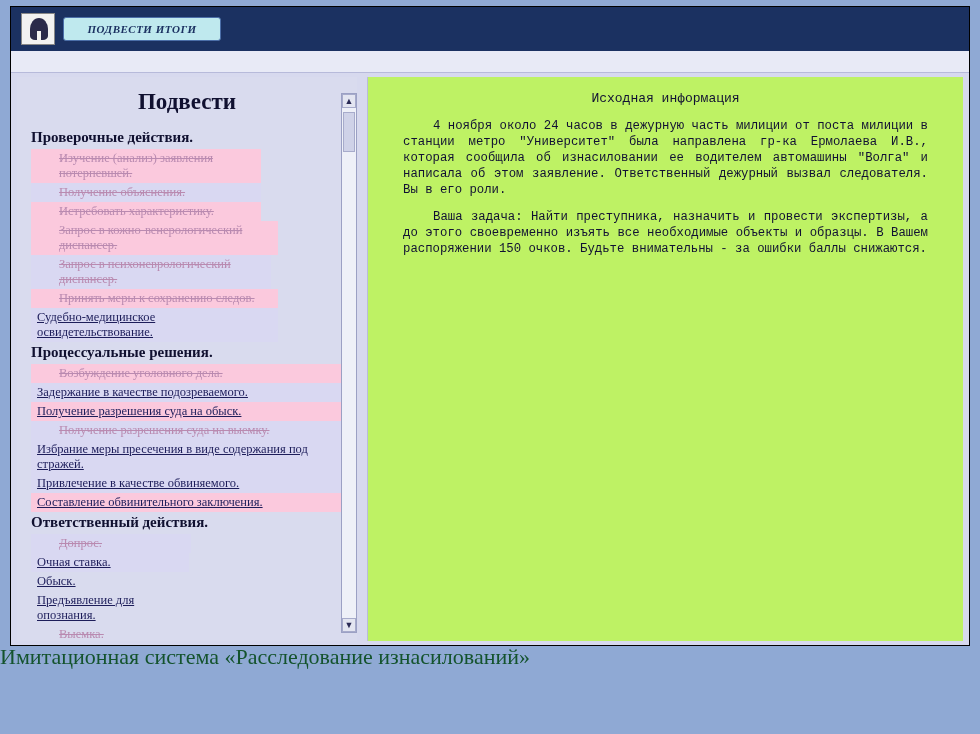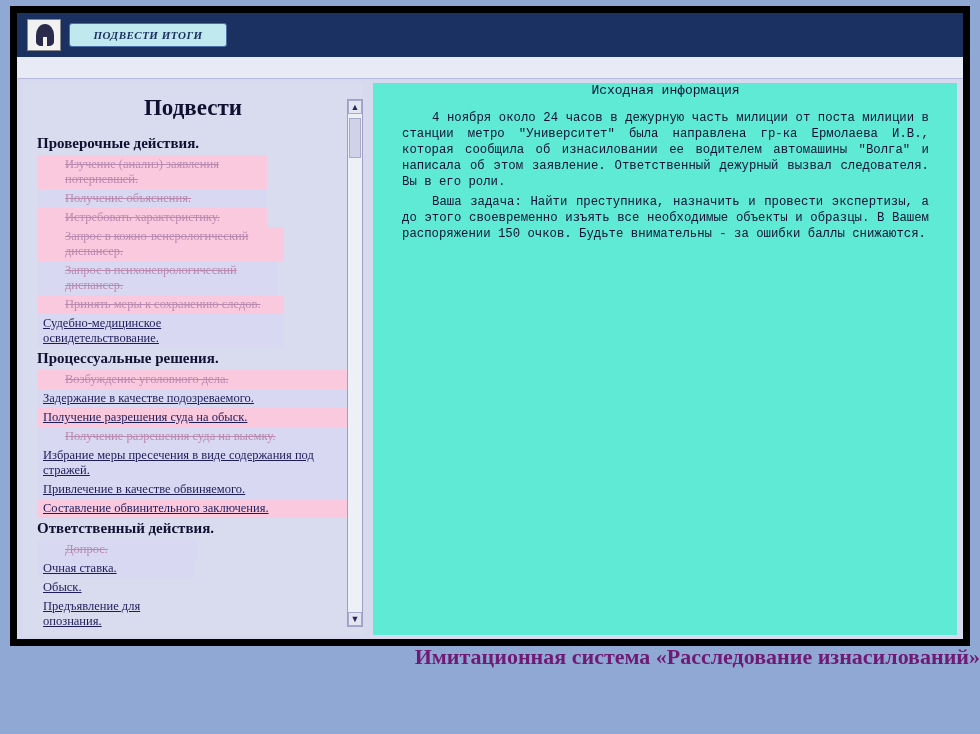--- a/index.html
+++ b/index.html
@@ -13,21 +13,21 @@
     font-family: "Liberation Serif", serif;
     overflow: hidden;
   }
   #app {
     position: absolute;
     left: 10px;
     top: 6px;
     width: 960px;
     height: 640px;
     background: #d7d9ee;
-    border: 7px solid #000000;
+    border: 1px solid #000000;
     box-sizing: border-box;
   }
   
   .topbar {
     position: absolute;
     left: 0; top: 0;
     width: 100%;
     height: 44px;
     background: #1b3161;
     box-sizing: border-box;
@@ -178,52 +178,52 @@
     background: #cfd2e8;
     border: 1px solid #a7abcb;
     box-sizing: border-box;
   }
   .right-pane {
     position: absolute;
     left: 356px;
     right: 6px;
     top: 4px;
     bottom: 4px;
-    background: #5eead4;
+    background: #bef264;
     border-left: 1px solid #b9bcd8;
     box-sizing: border-box;
-    padding: 0 24px 10px 24px;
+    padding: 14px 24px 10px 24px;
   }
   .info-title {
     text-align: center;
     font-family: "Liberation Mono", monospace;
     font-size: 13px;
     color: #111133;
     margin-bottom: 12px;
   }
   .info-body {
     font-family: "Liberation Mono", monospace;
     font-size: 12.3px;
     line-height: 16px;
     color: #111133;
     text-align: justify;
     white-space: pre-wrap;
     text-indent: 30px;
   }
-  .info-body p { margin: 4px; }
+  .info-body p { margin: 11px; }
   .caption {
     position: absolute;
     left: 0;
     top: 644px;
     width: 980px;
-    text-align: right;
+    text-align: left;
     font-family: "Liberation Serif", serif;
     font-size: 22px;
-    font-weight: bold;
-    color: #701a75;
+    font-weight: normal;
+    color: #14532d;
   }
 </style>
 </head>
 <body>
 
 <div id="app">
 
   <div class="topbar">
     <div class="app-logo">
       <div class="tooth"></div>

